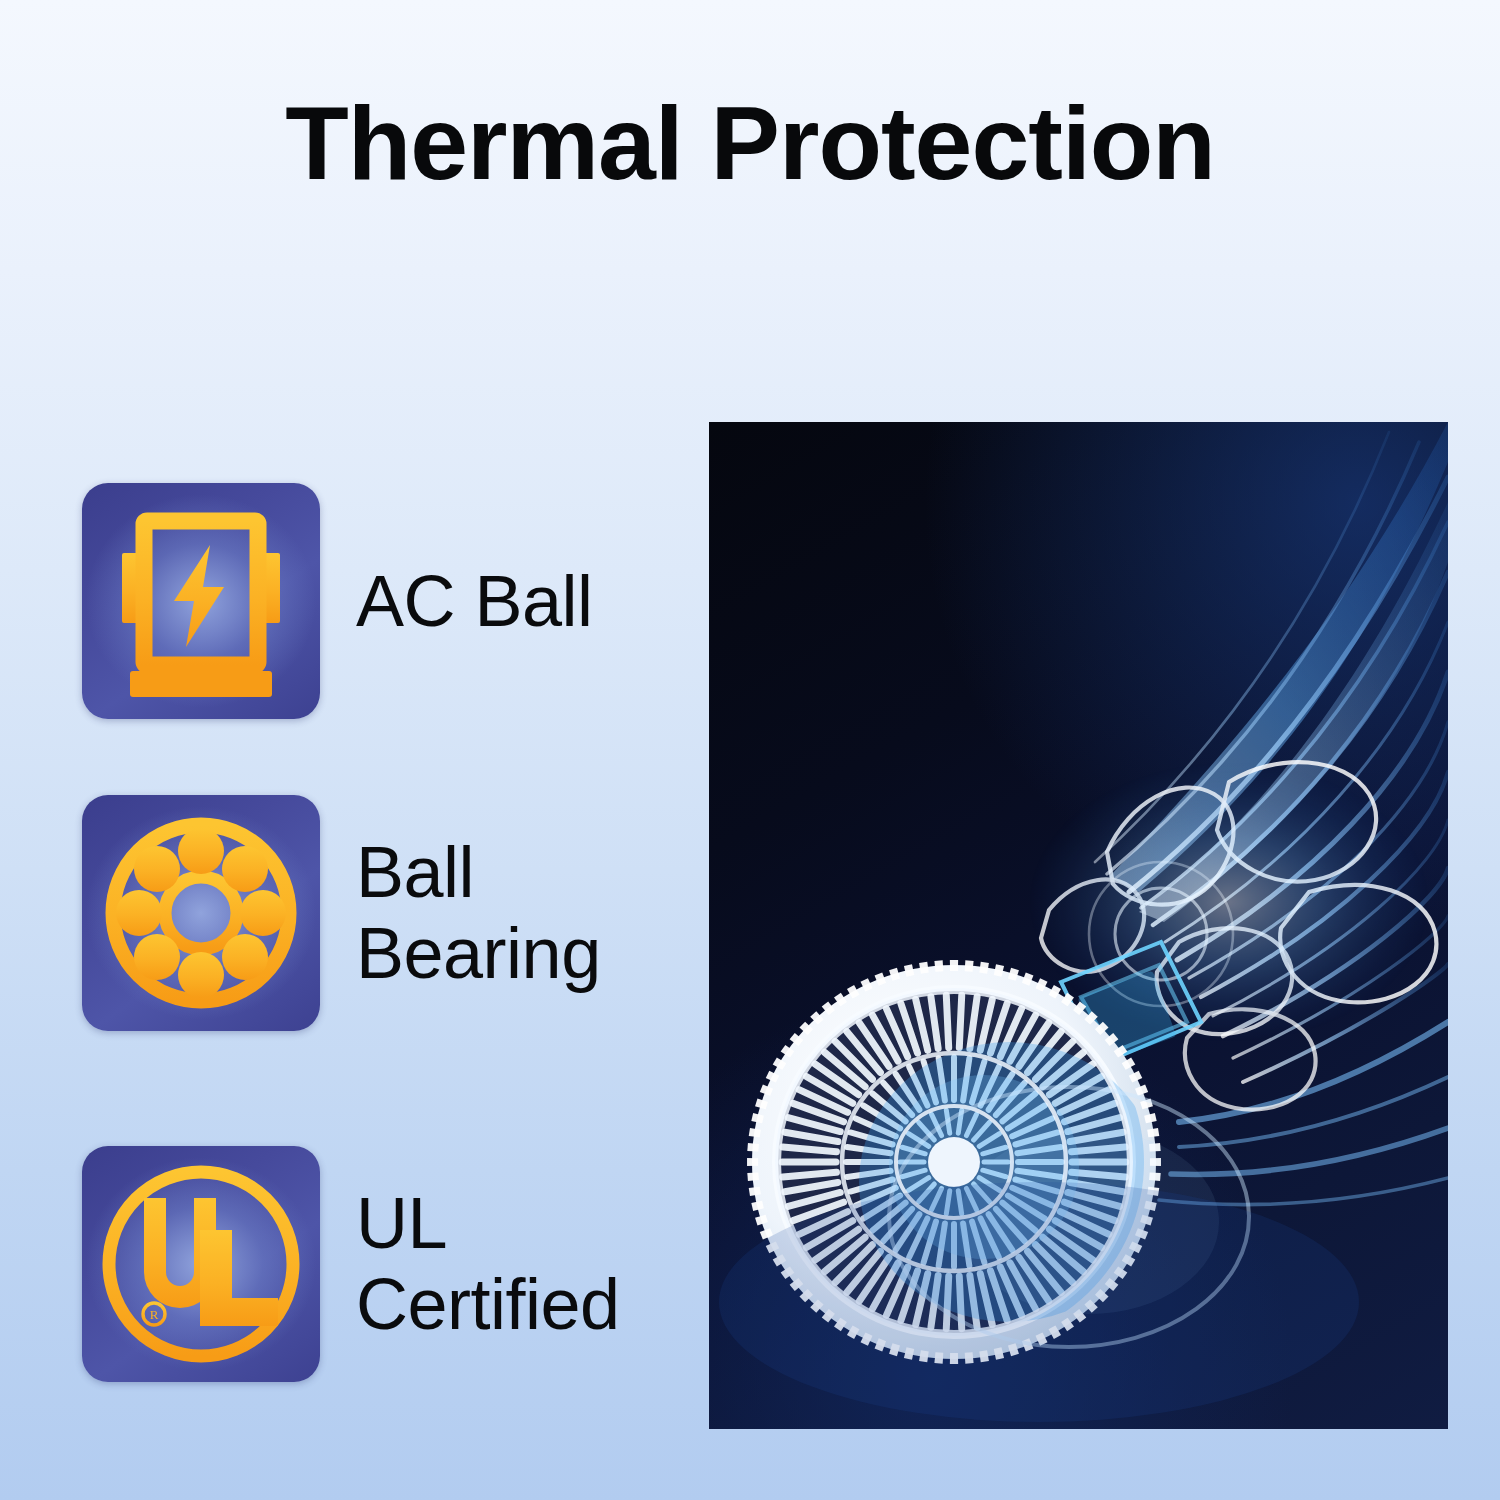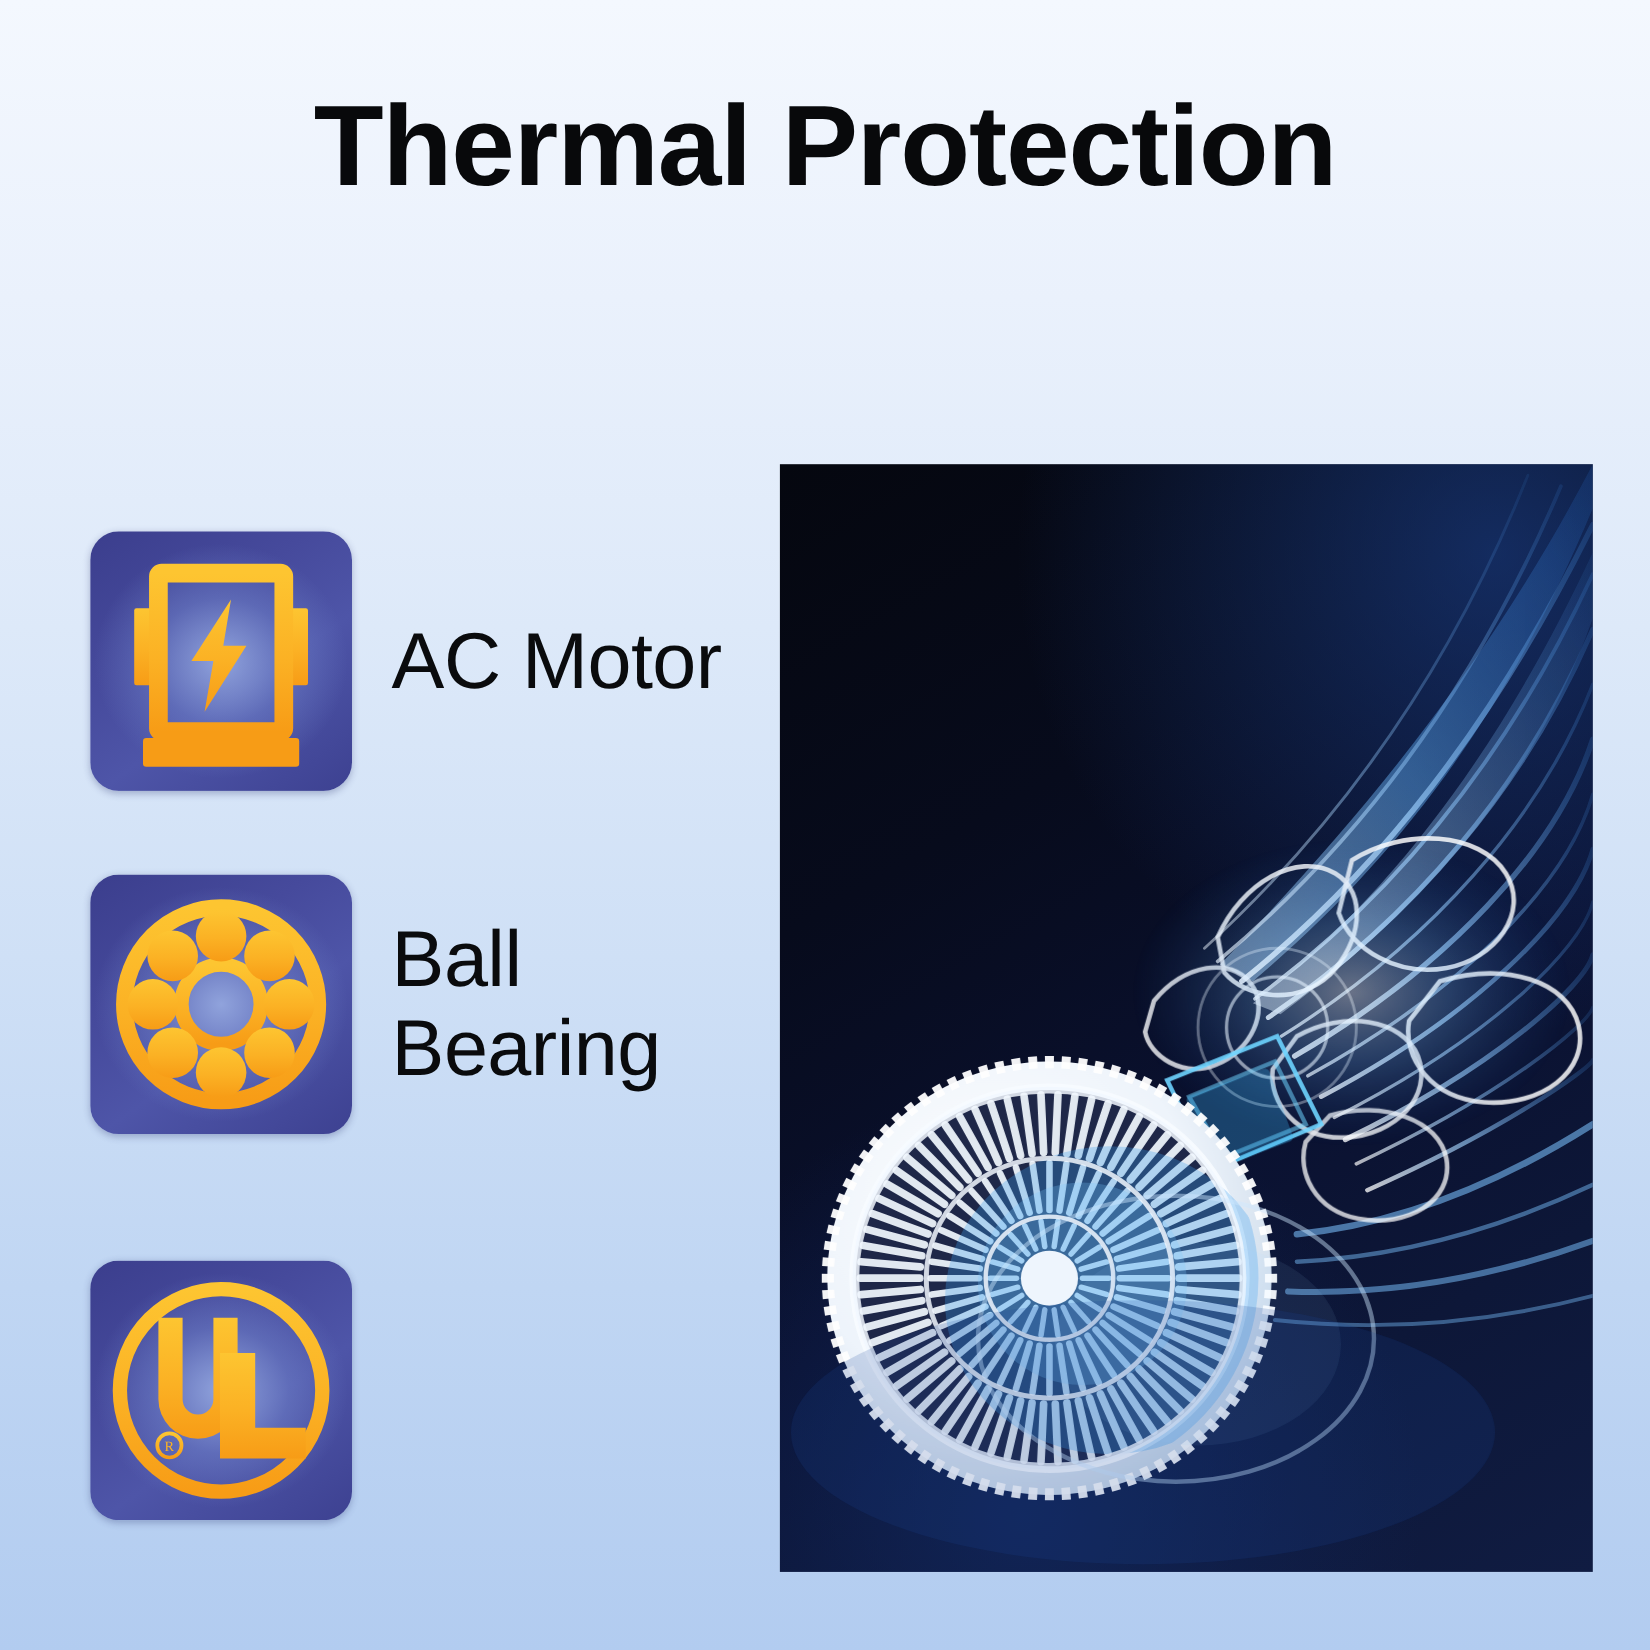--- a/index.html
+++ b/index.html
@@ -18,21 +18,21 @@
        #eaf1fc 18%,
        #dde9f9 38%,
        #cfe0f6 58%,
        #c0d6f3 78%,
        #b2ccf0 100%);
   }
 
   
   #page-title {
     position:absolute;
-    top:76px; left:0; width:1500px;
+    top:86px; left:0; width:1500px;
     text-align:center;
     font-size:104px;
     font-weight:bold;
     letter-spacing:-1px;
     color:#08090b;
     line-height:1.1;
     white-space:nowrap;
   }
 
   
@@ -117,21 +117,21 @@
 
           <rect x="176" y="70" width="22" height="70" rx="2" fill="url(#goldA)"></rect>
 
           <rect x="62" y="38" width="114" height="144" rx="3" fill="none" stroke="url(#goldA)" stroke-width="17"></rect>
 
           <rect x="48" y="188" width="142" height="26" rx="3" fill="#f79c16"></rect>
 
           <path d="M128 62 L92 118 L112 118 L104 164 L142 104 L121 104 Z" fill="url(#goldA)"></path>
         </svg>
       </div>
-      <div class="feature-label">AC Motor</div>
+      <div class="feature-label">AC Ball</div>
     </div>
 
     <div class="feature-row" id="feature-row-1">
       <div class="feature-tile">
         <svg viewBox="0 0 238 236">
           <defs>
             <linearGradient id="goldB" x1="0" y1="0" x2="0" y2="1">
               <stop offset="0%" stop-color="#fdc531"></stop>
               <stop offset="55%" stop-color="#fbb124"></stop>
               <stop offset="100%" stop-color="#f79c16"></stop>
@@ -171,20 +171,22 @@
 
           <path d="M62 52 L62 126 A36 36 0 0 0 134 126 L134 52 L112 52 L112 126
                    A14 14 0 0 1 84 126 L84 52 Z" fill="url(#goldC)"></path>
 
           <path d="M118 84 L150 84 L150 152 L196 152 L196 180 L118 180 Z" fill="url(#goldC)"></path>
 
           <circle cx="72" cy="168" r="11" fill="none" stroke="url(#goldC)" stroke-width="3.4"></circle>
           <text x="72" y="173" font-family="'Liberation Serif', serif" font-size="13" text-anchor="middle" fill="#fbb124">R</text>
         </svg>
       </div>
+      <div class="feature-label">UL
+Certified</div>
     </div>
 
   </div>
 
   <div id="product-image">
     <svg viewBox="0 0 739 1007" preserveAspectRatio="none">
       <defs>
         <linearGradient id="streak" x1="0" y1="1" x2="1" y2="0">
           <stop offset="0%" stop-color="#bfe2ff" stop-opacity="0.95"></stop>
           <stop offset="45%" stop-color="#63b1f7" stop-opacity="0.85"></stop>

